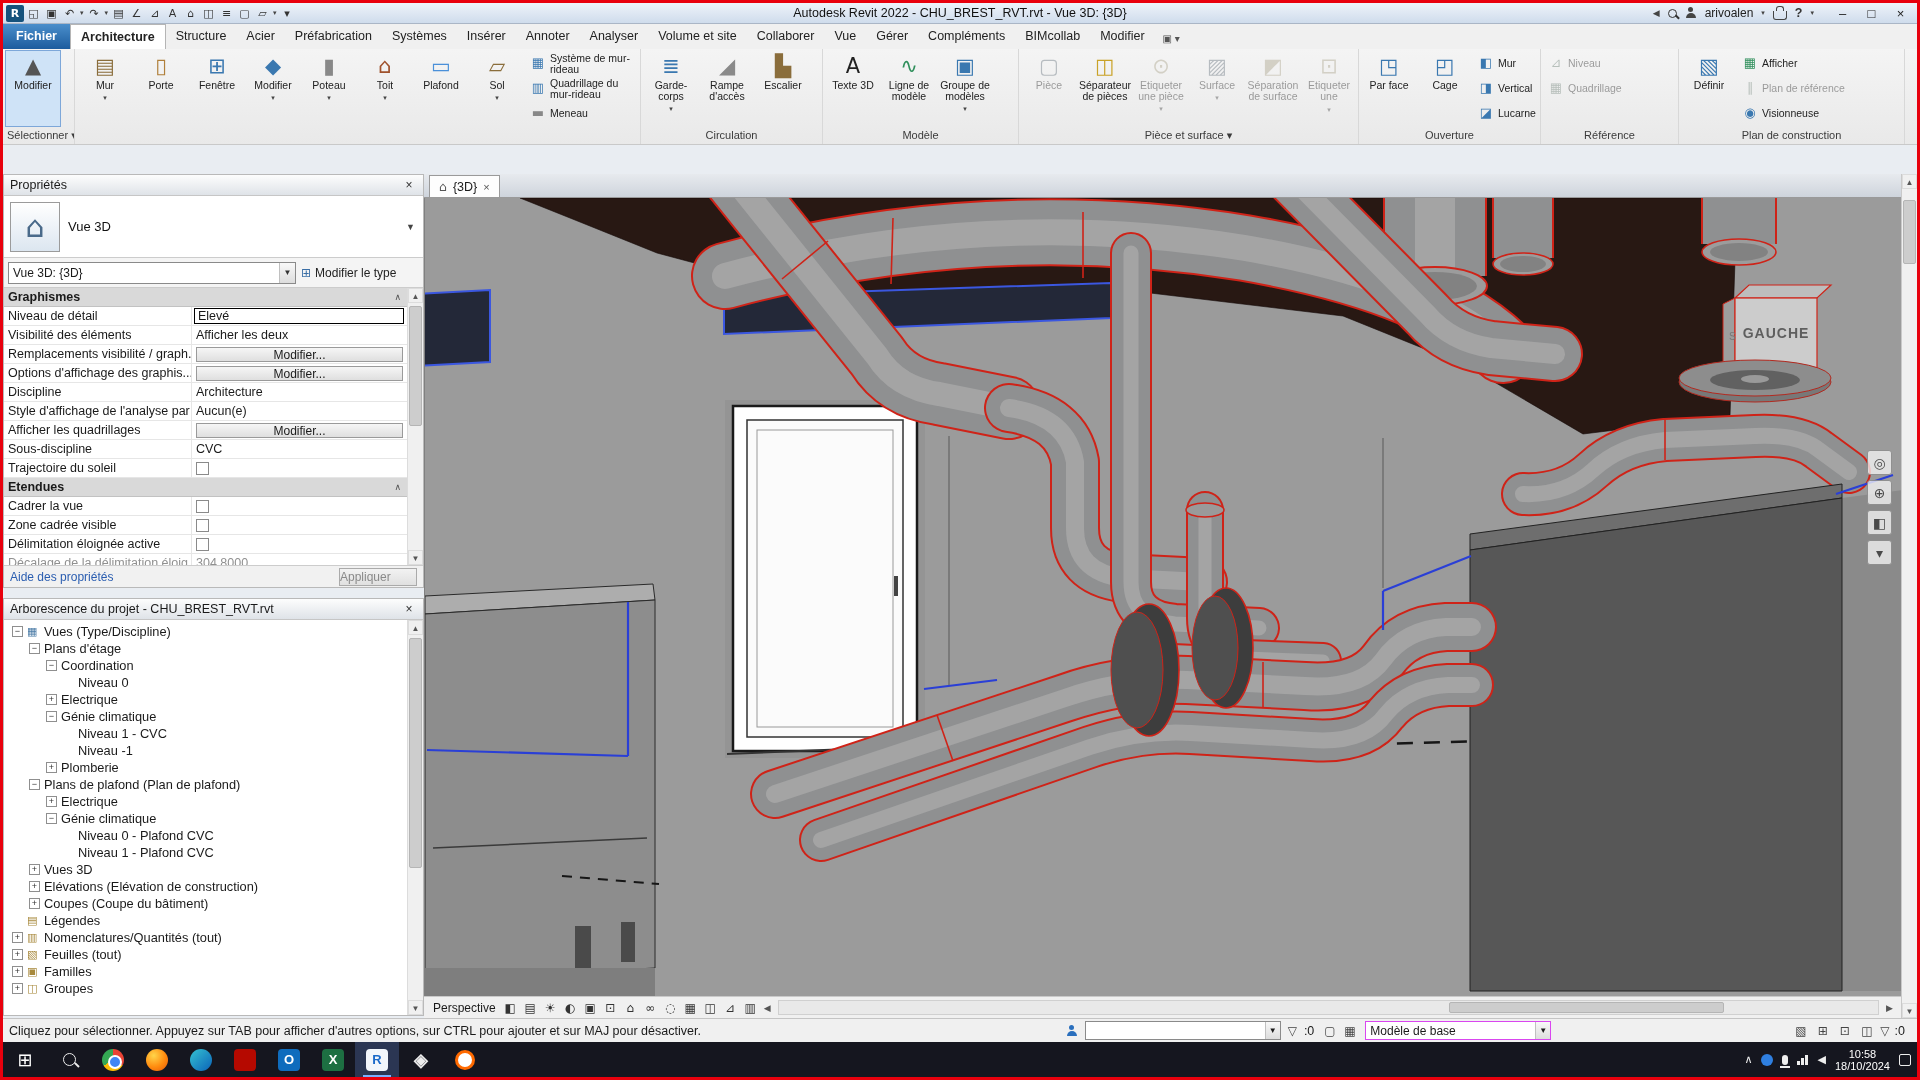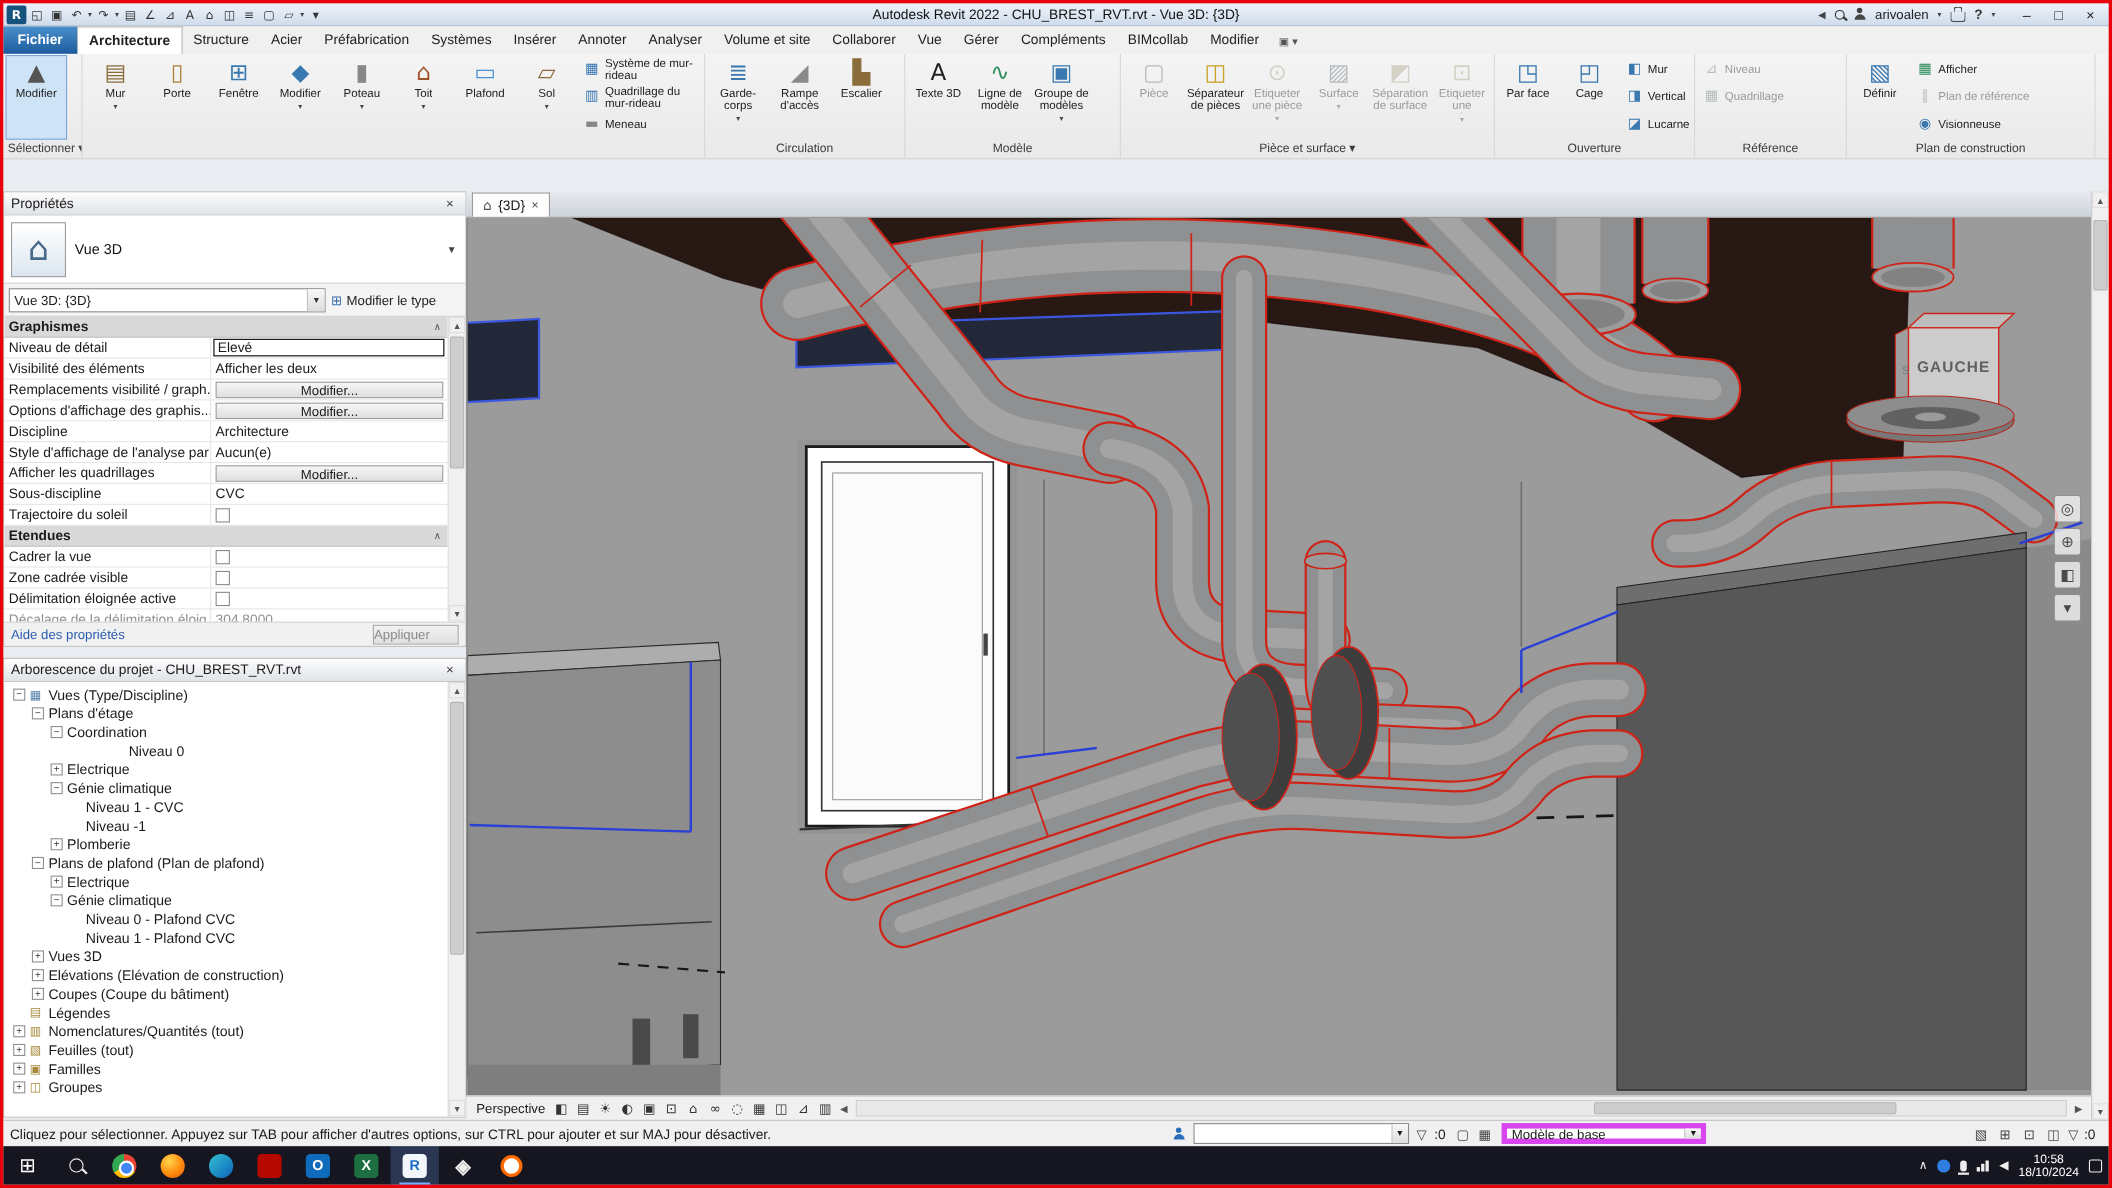--- a/index.html
+++ b/index.html
@@ -111,21 +111,21 @@
   .hthumb{position:absolute;left:61%;width:25%;top:1px;bottom:1px;background:#cdcdcd;border:1px solid #b5b5b5;border-radius:2px}
 
   .vscroll-main{position:absolute;left:1901px;top:174px;width:16px;height:844px;background:#f0f0f0;border-left:1px solid #c9c9c9;font-size:8px;color:#555;text-align:center}
 
   
   .statusbar{position:absolute;left:3px;right:3px;top:1018px;height:24px;background:#f0f0f0;border-top:1px solid #c4c4c4;display:flex;align-items:center;font-size:12.5px;padding:0 6px;gap:6px}
   .sb-msg{white-space:nowrap;overflow:hidden;max-width:790px}
   .sb-mid{display:flex;align-items:center;gap:7px;margin-left:auto}
   .sb-combo{width:196px;height:19px;border:1px solid #8a8a8a;background:#fff;display:flex;align-items:center}
   .sb-combo .carr{margin-left:auto;width:15px;height:100%;border-left:1px solid #c0c0c0;display:flex;align-items:center;justify-content:center;font-size:8px;background:linear-gradient(#f8f8f8,#ddd)}
-  .sb-sel{width:186px;height:19px;border:5px solid #d946ef;background:#fff;display:flex;align-items:center;padding-left:4px;font-size:12px}
+  .sb-sel{width:186px;height:19px;border:1px solid #d946ef;background:#fff;display:flex;align-items:center;padding-left:4px;font-size:12px}
   .sbicon{width:17px;height:17px;display:flex;align-items:center;justify-content:center;font-size:12px;color:#444;font-family:"DejaVu Sans",sans-serif}
   .sb-right{display:flex;align-items:center;gap:5px;margin-left:235px;margin-right:6px}
   .funnel{font-size:12px;color:#444;font-family:"DejaVu Sans",sans-serif}
   .i-person.blue::before,.i-person.blue::after{background:#2a6fbd}
 
   
   .taskbar{position:absolute;left:3px;right:3px;top:1042px;height:35px;background:#15161f;display:flex;align-items:center;color:#ddd}
   .tbi{width:44px;height:35px;display:flex;align-items:center;justify-content:center;position:relative}
   .tbi.active{background:rgba(100,140,220,.28)}
   .tbi.active::after{content:"";position:absolute;left:8px;right:8px;bottom:0;height:2px;background:#7ab0ff}
@@ -572,21 +572,21 @@
         <span class="tlabel">Vues (Type/Discipline)</span>
       </div>
       <div class="trow" style="padding-left: 25px;">
         <span class="toggle">−</span>
         <span class="tlabel">Plans d'étage</span>
       </div>
       <div class="trow" style="padding-left: 42px;">
         <span class="toggle">−</span>
         <span class="tlabel">Coordination</span>
       </div>
-      <div class="trow" style="padding-left: 59px; margin-left: 39px;">
+      <div class="trow" style="padding-left: 59px;">
         <span class="tspacer"></span>
         <span class="tlabel">Niveau 0</span>
       </div>
       <div class="trow" style="padding-left: 42px;">
         <span class="toggle">+</span>
         <span class="tlabel">Electrique</span>
       </div>
       <div class="trow" style="padding-left: 42px;">
         <span class="toggle">−</span>
         <span class="tlabel">Génie climatique</span>

